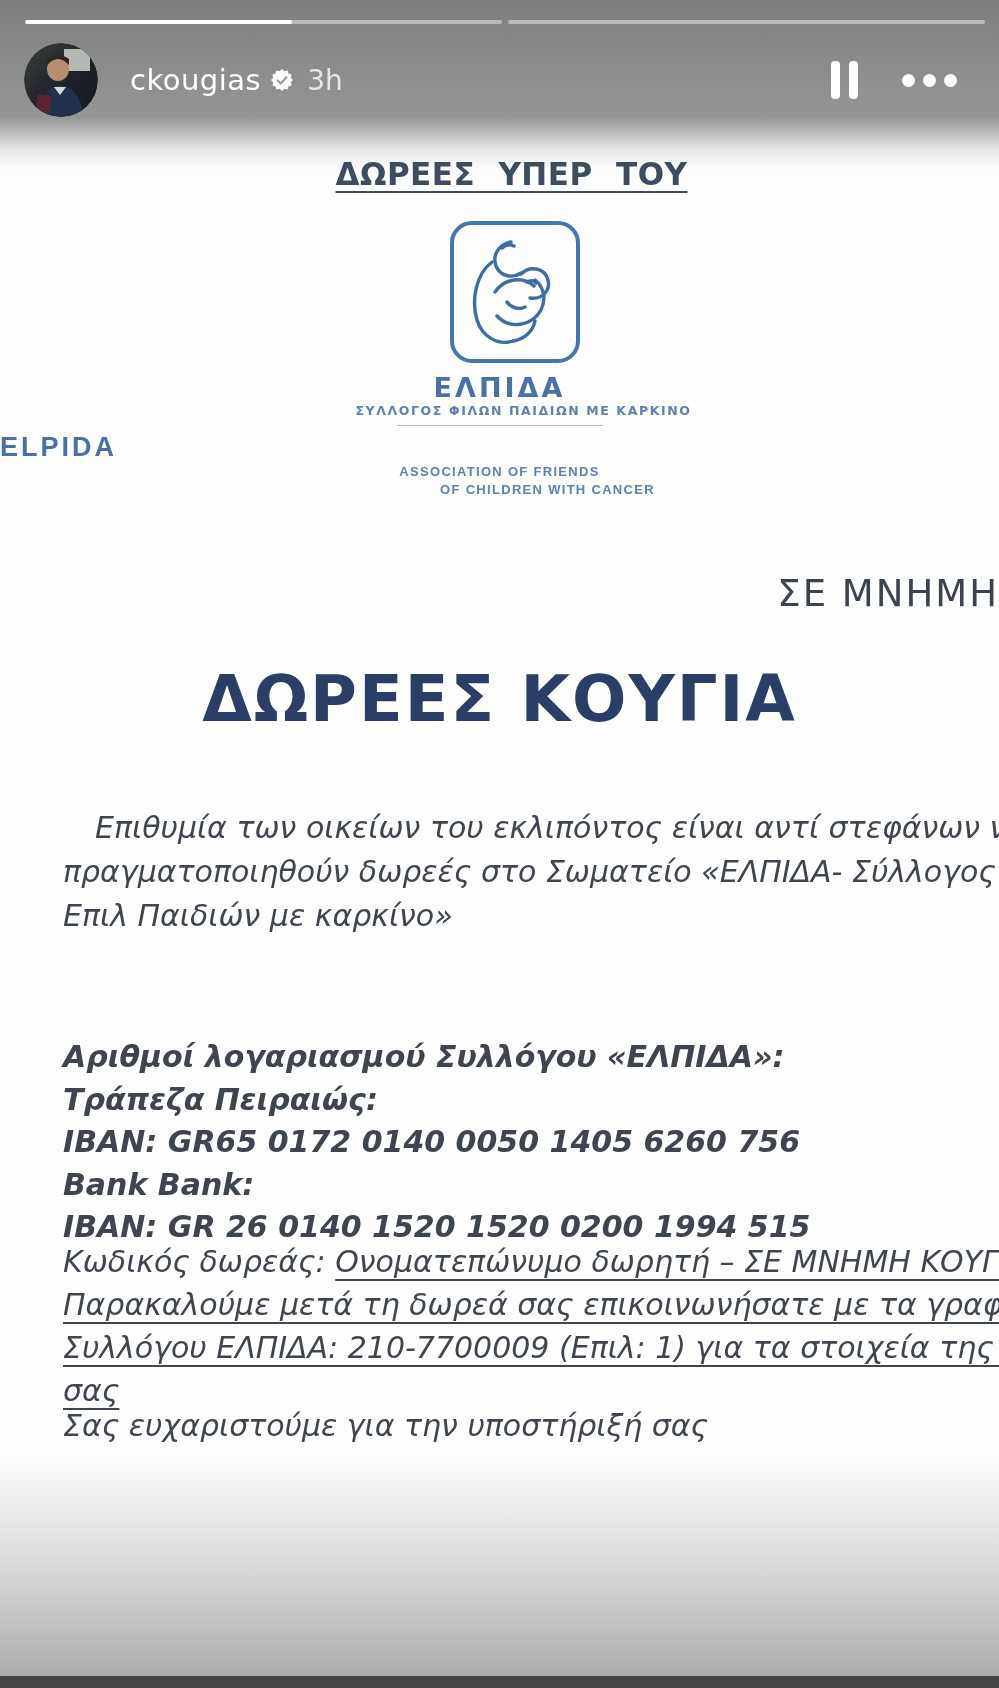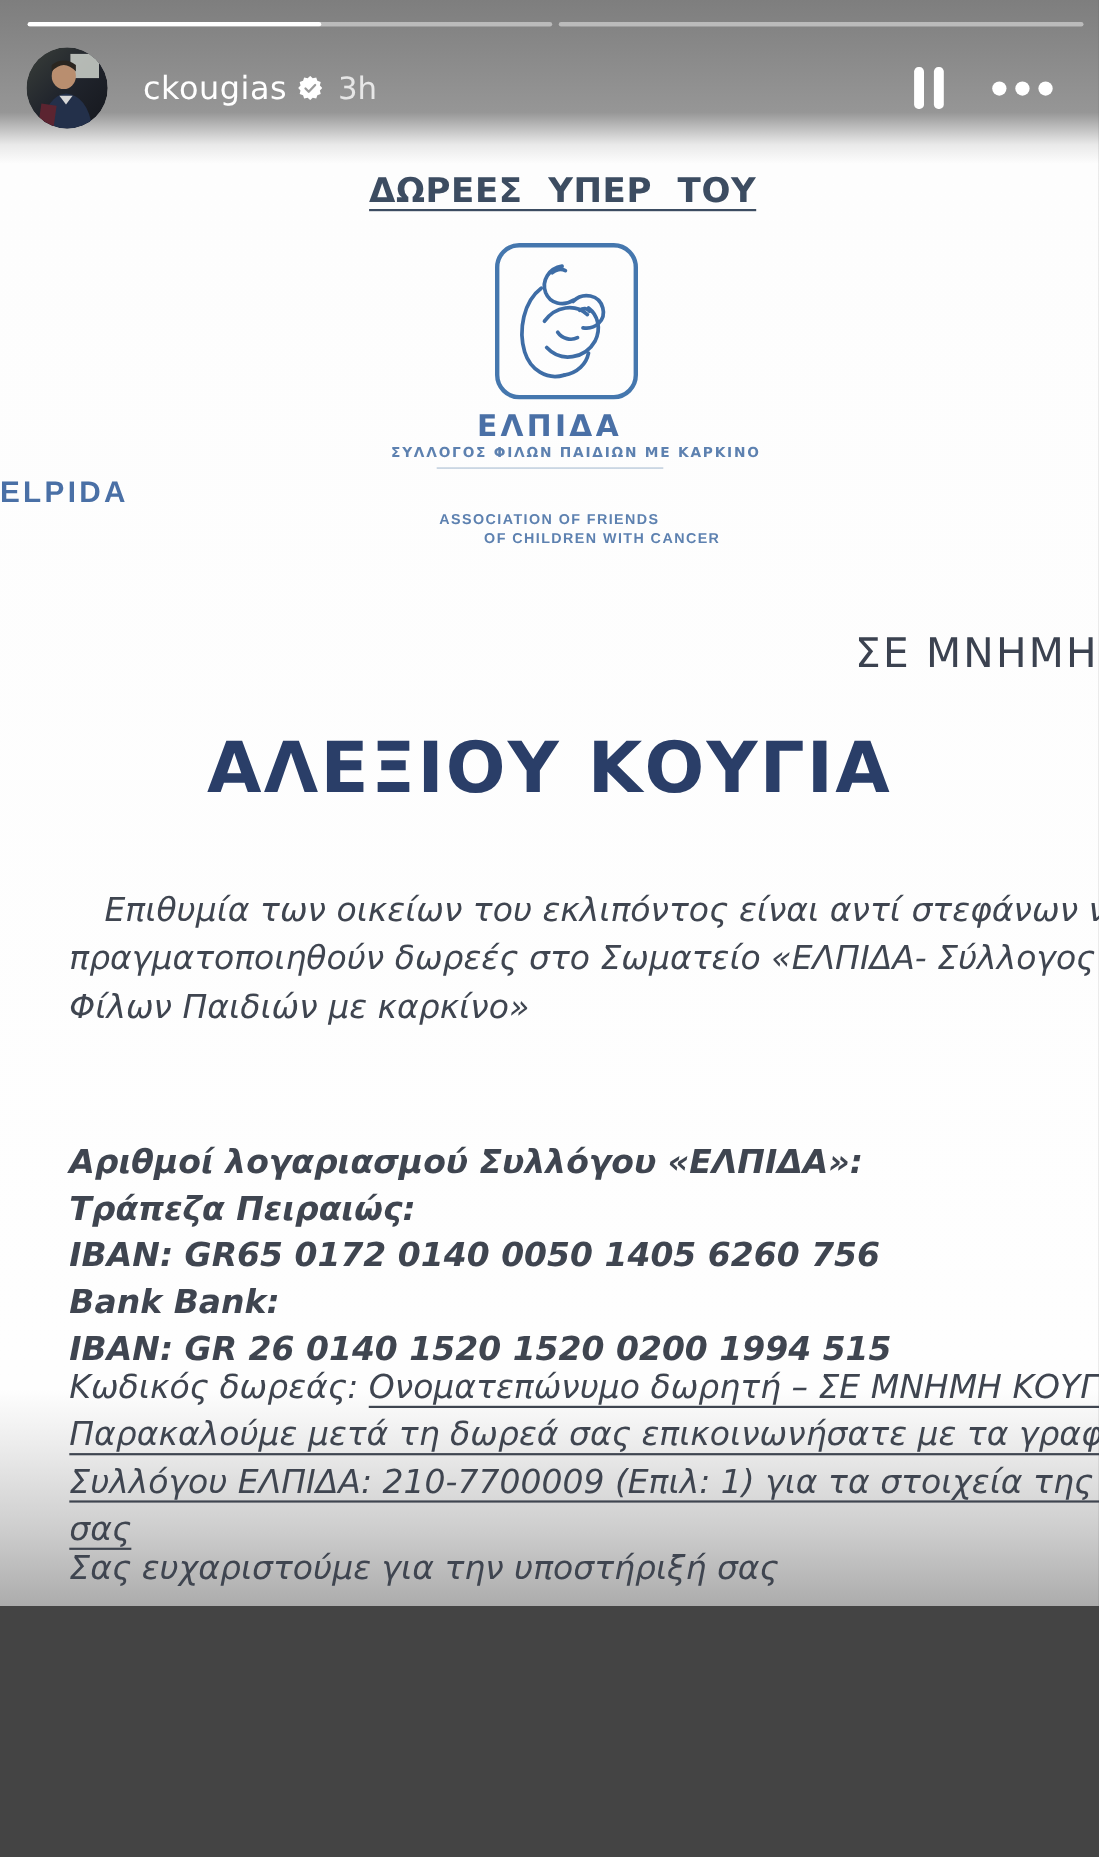--- a/index.html
+++ b/index.html
@@ -1,17 +1,17 @@
 <!DOCTYPE html>
 <html><head>
 <meta charset="utf-8">
 <style>
   html,body{margin:0;padding:0;background:#444;}
   .stage{
-    position:relative;width:999px;height:1460px;overflow:hidden;
+    position:relative;width:999px;height:1676px;overflow:hidden;
     font-family:"DejaVu Sans",sans-serif;
     background:linear-gradient(180deg,
       #7e7e7e 0%, #8a8a8a 3.5%, #969696 7%,
       #e9e9e9 9%, #fdfdfd 10.2%,
       #fefefe 86.5%, #ececec 90%,
       #cfcfcf 95%, #acacac 100%);
   }
   
   .progress-row{position:absolute;top:20px;left:25px;right:14px;height:5px;display:flex;gap:6px;}
   .progress-seg{flex:1;height:4px;border-radius:3px;background:rgba(255,255,255,0.45);overflow:hidden;}
@@ -139,26 +139,26 @@
     </svg>
 
     <div class="logo-el-name">ΕΛΠΙΔΑ</div>
     <div class="logo-el-sub">ΣΥΛΛΟΓΟΣ ΦΙΛΩΝ ΠΑΙΔΙΩΝ ΜΕ ΚΑΡΚΙΝΟ</div>
     <div class="logo-divider"></div>
     <div class="logo-en-name">ELPIDA</div>
     <div class="logo-en-sub1">ASSOCIATION OF FRIENDS</div>
     <div class="logo-en-sub2">OF CHILDREN WITH CANCER</div>
 
     <div class="memory-label">ΣΕ ΜΝΗΜΗ</div>
-    <div class="deceased-name">ΑΛΕΞΙΟΥ ΚΟΥΓΙΑ</div>
+    <div class="deceased-name">ΔΩΡΕΕΣ ΚΟΥΓΙΑ</div>
 
     <div class="body-text p1">
       <div class="bt-line indent">Επιθυμία των οικείων του εκλιπόντος είναι αντί στεφάνων να</div>
       <div class="bt-line">πραγματοποιηθούν δωρεές στο Σωματείο «ΕΛΠΙΔΑ- Σύλλογος</div>
-      <div class="bt-line">Φίλων Παιδιών με καρκίνο»</div>
+      <div class="bt-line">Επιλ Παιδιών με καρκίνο»</div>
     </div>
 
     <div class="body-text p2">
       <div class="bt-line-tight">Αριθμοί λογαριασμού Συλλόγου «ΕΛΠΙΔΑ»:</div>
       <div class="bt-line-tight">Τράπεζα Πειραιώς:</div>
       <div class="bt-line-tight">IBAN: GR65 0172 0140 0050 1405 6260 756</div>
       <div class="bt-line-tight">Bank Bank:</div>
       <div class="bt-line-tight">IBAN:  GR 26   0140 1520 1520 0200 1994 515</div>
     </div>
 

